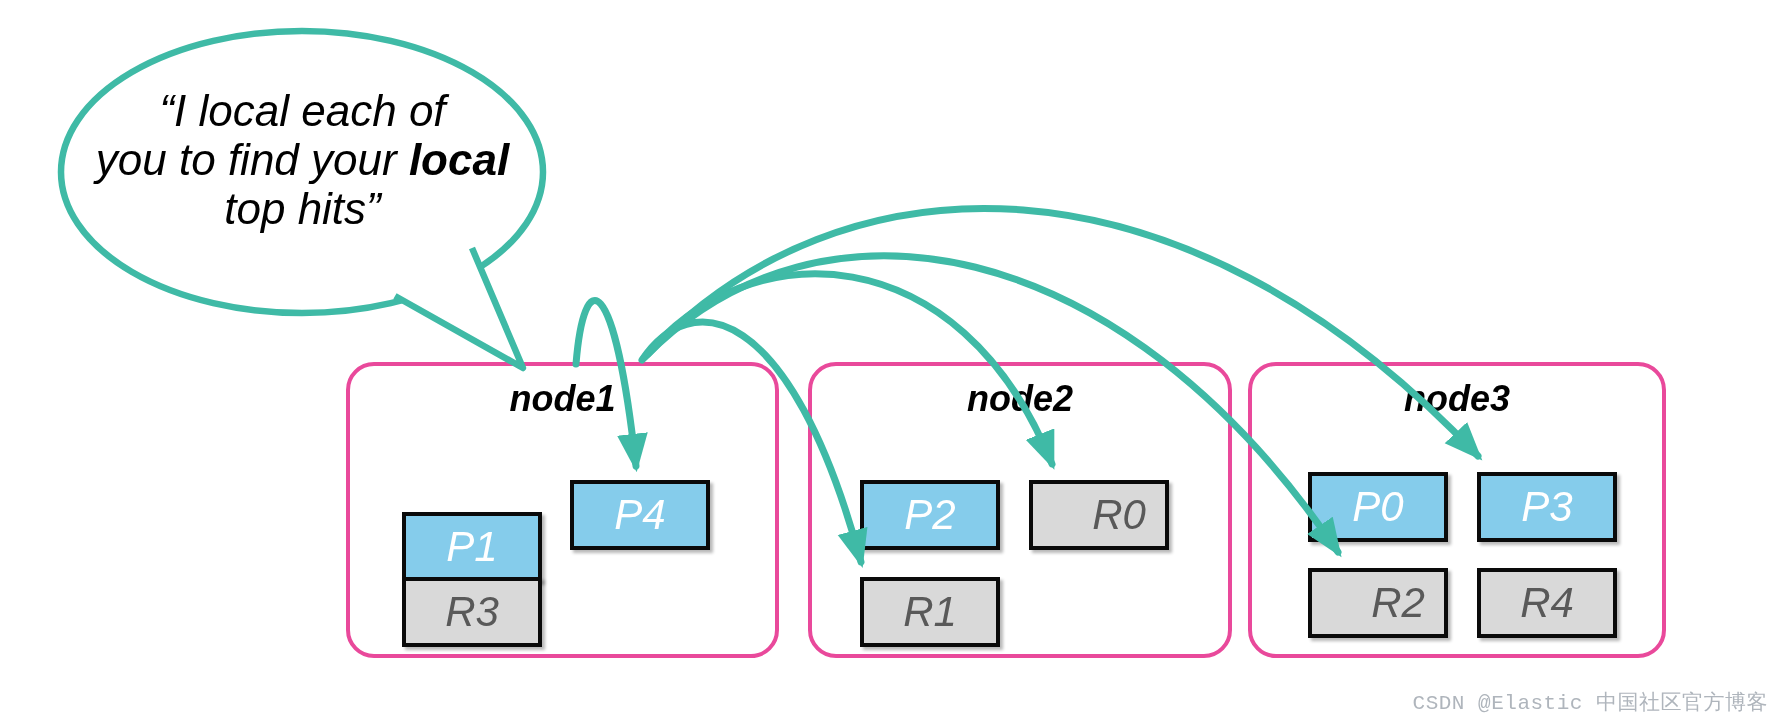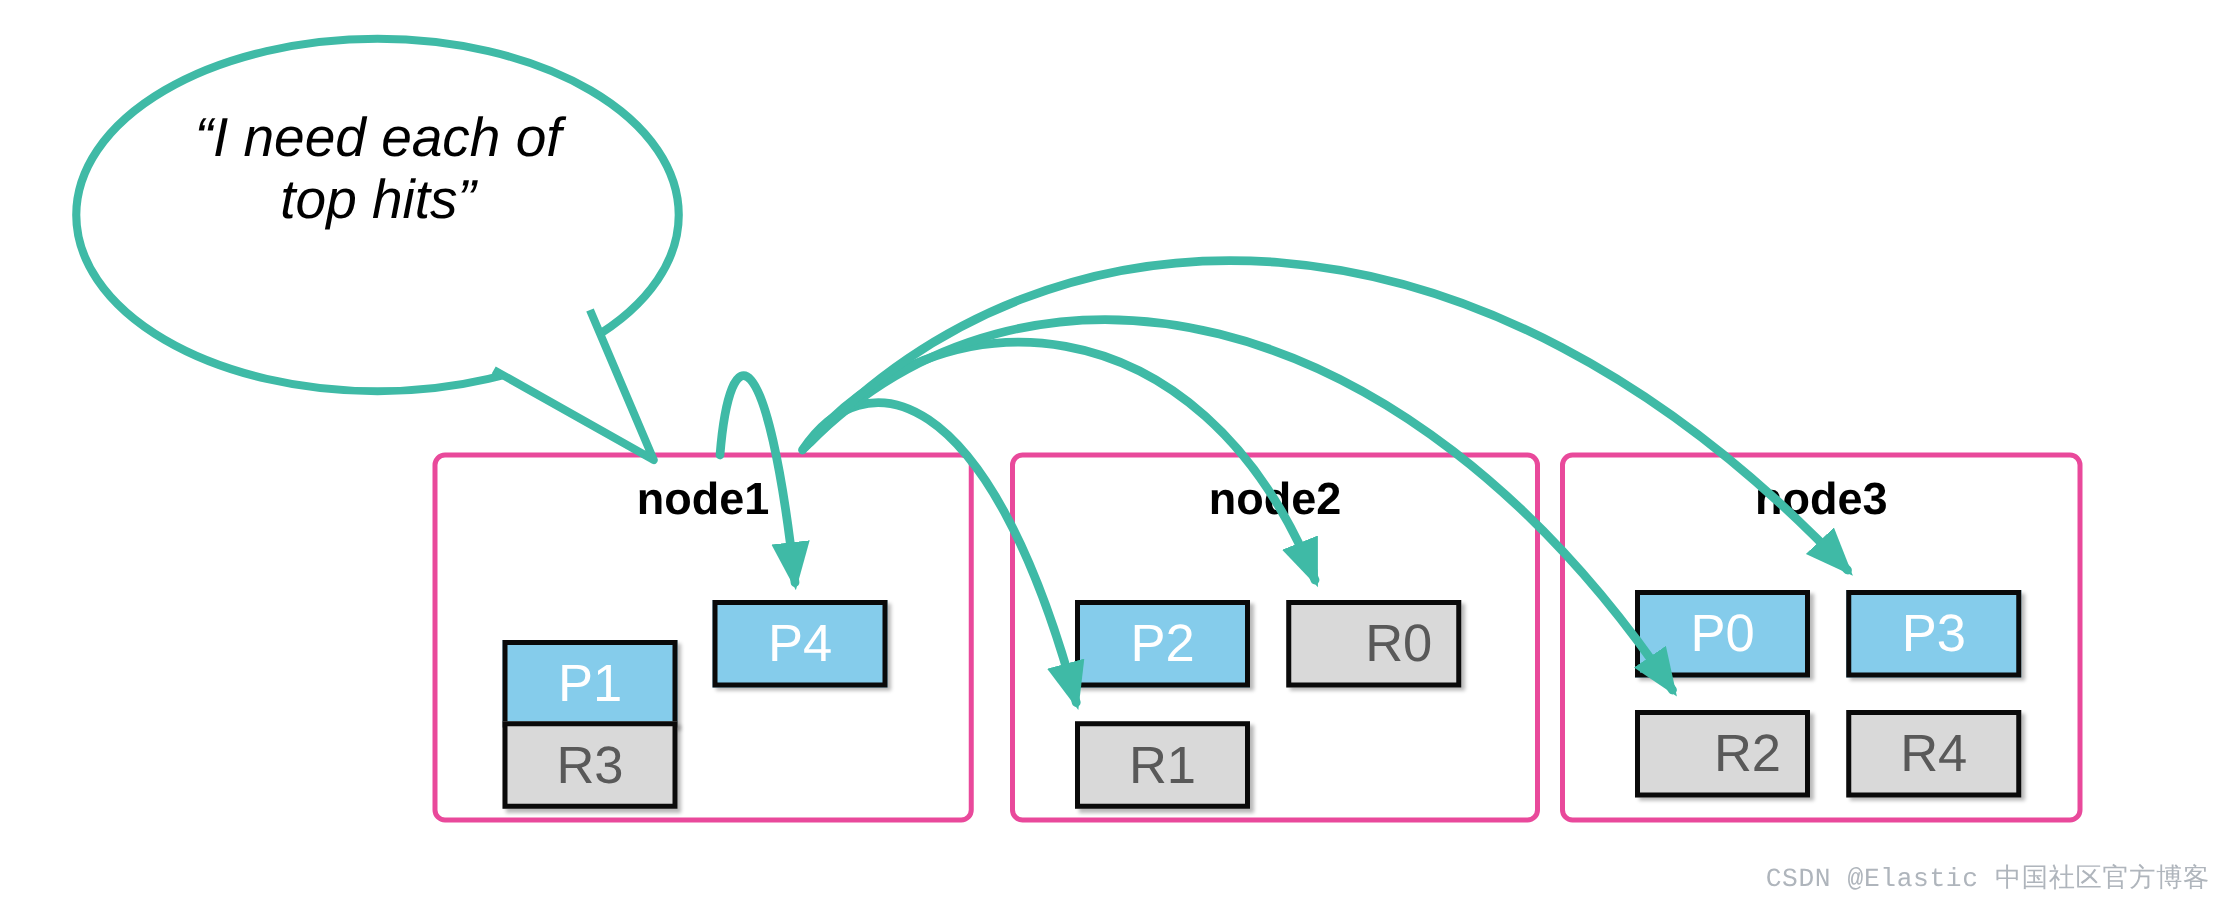--- a/index.html
+++ b/index.html
@@ -12,21 +12,21 @@
     --ink:#000000;
     --watermark:#AFB5BC;
   }
   *{margin:0;padding:0;box-sizing:border-box;}
   body{background:#ffffff;font-family:"Liberation Sans",sans-serif;}
   #canvas{
     position:relative;width:1780px;height:720px;background:#ffffff;overflow:hidden;
   }
   .node{
     position:absolute;top:362px;height:296px;
-    border:4px solid var(--pink);border-radius:10px;background:transparent;
+    border:4px solid var(--pink);border-radius:28px;background:transparent;font-style:italic;
   }
   .node-label{
     position:absolute;top:12px;left:0;width:100%;text-align:center;
     font-size:36px;font-weight:bold;color:var(--ink);letter-spacing:0px;
   }
   .shard{
     position:absolute;width:140px;height:70px;
     border:4px solid #0a0a0a;background:var(--replica-fill);
     display:flex;align-items:center;justify-content:center;
     font-size:42px;color:var(--replica-text);
@@ -88,19 +88,20 @@
     <g id="arrow-group">
         <path d="M 576,364 C 584,266 614,268 636,466" class="arrow" marker-end="url(#ah)"></path>
         <path d="M 642,360 C 690,288 790,300 861,562" class="arrow" marker-end="url(#ah)"></path>
         <path d="M 644,358 C 748,230 960,235 1052,464" class="arrow" marker-end="url(#ah)"></path>
         <path d="M 646,356 C 820,180 1120,230 1338,552" class="arrow" marker-end="url(#ah)"></path>
         <path d="M 648,354 C 840,150 1180,140 1478,456" class="arrow" marker-end="url(#ah)"></path>
       </g>
   </svg>
 
   <div id="bubble-text">
-    <div>“I need each of</div>
+    <div>“I local each of</div>
+    <div><span>you to find your </span><b>local</b></div>
     <div>top hits”</div>
   </div>
 
   <div id="watermark">CSDN @Elastic 中国社区官方博客</div>
 
 </div>
 
 </body></html>

